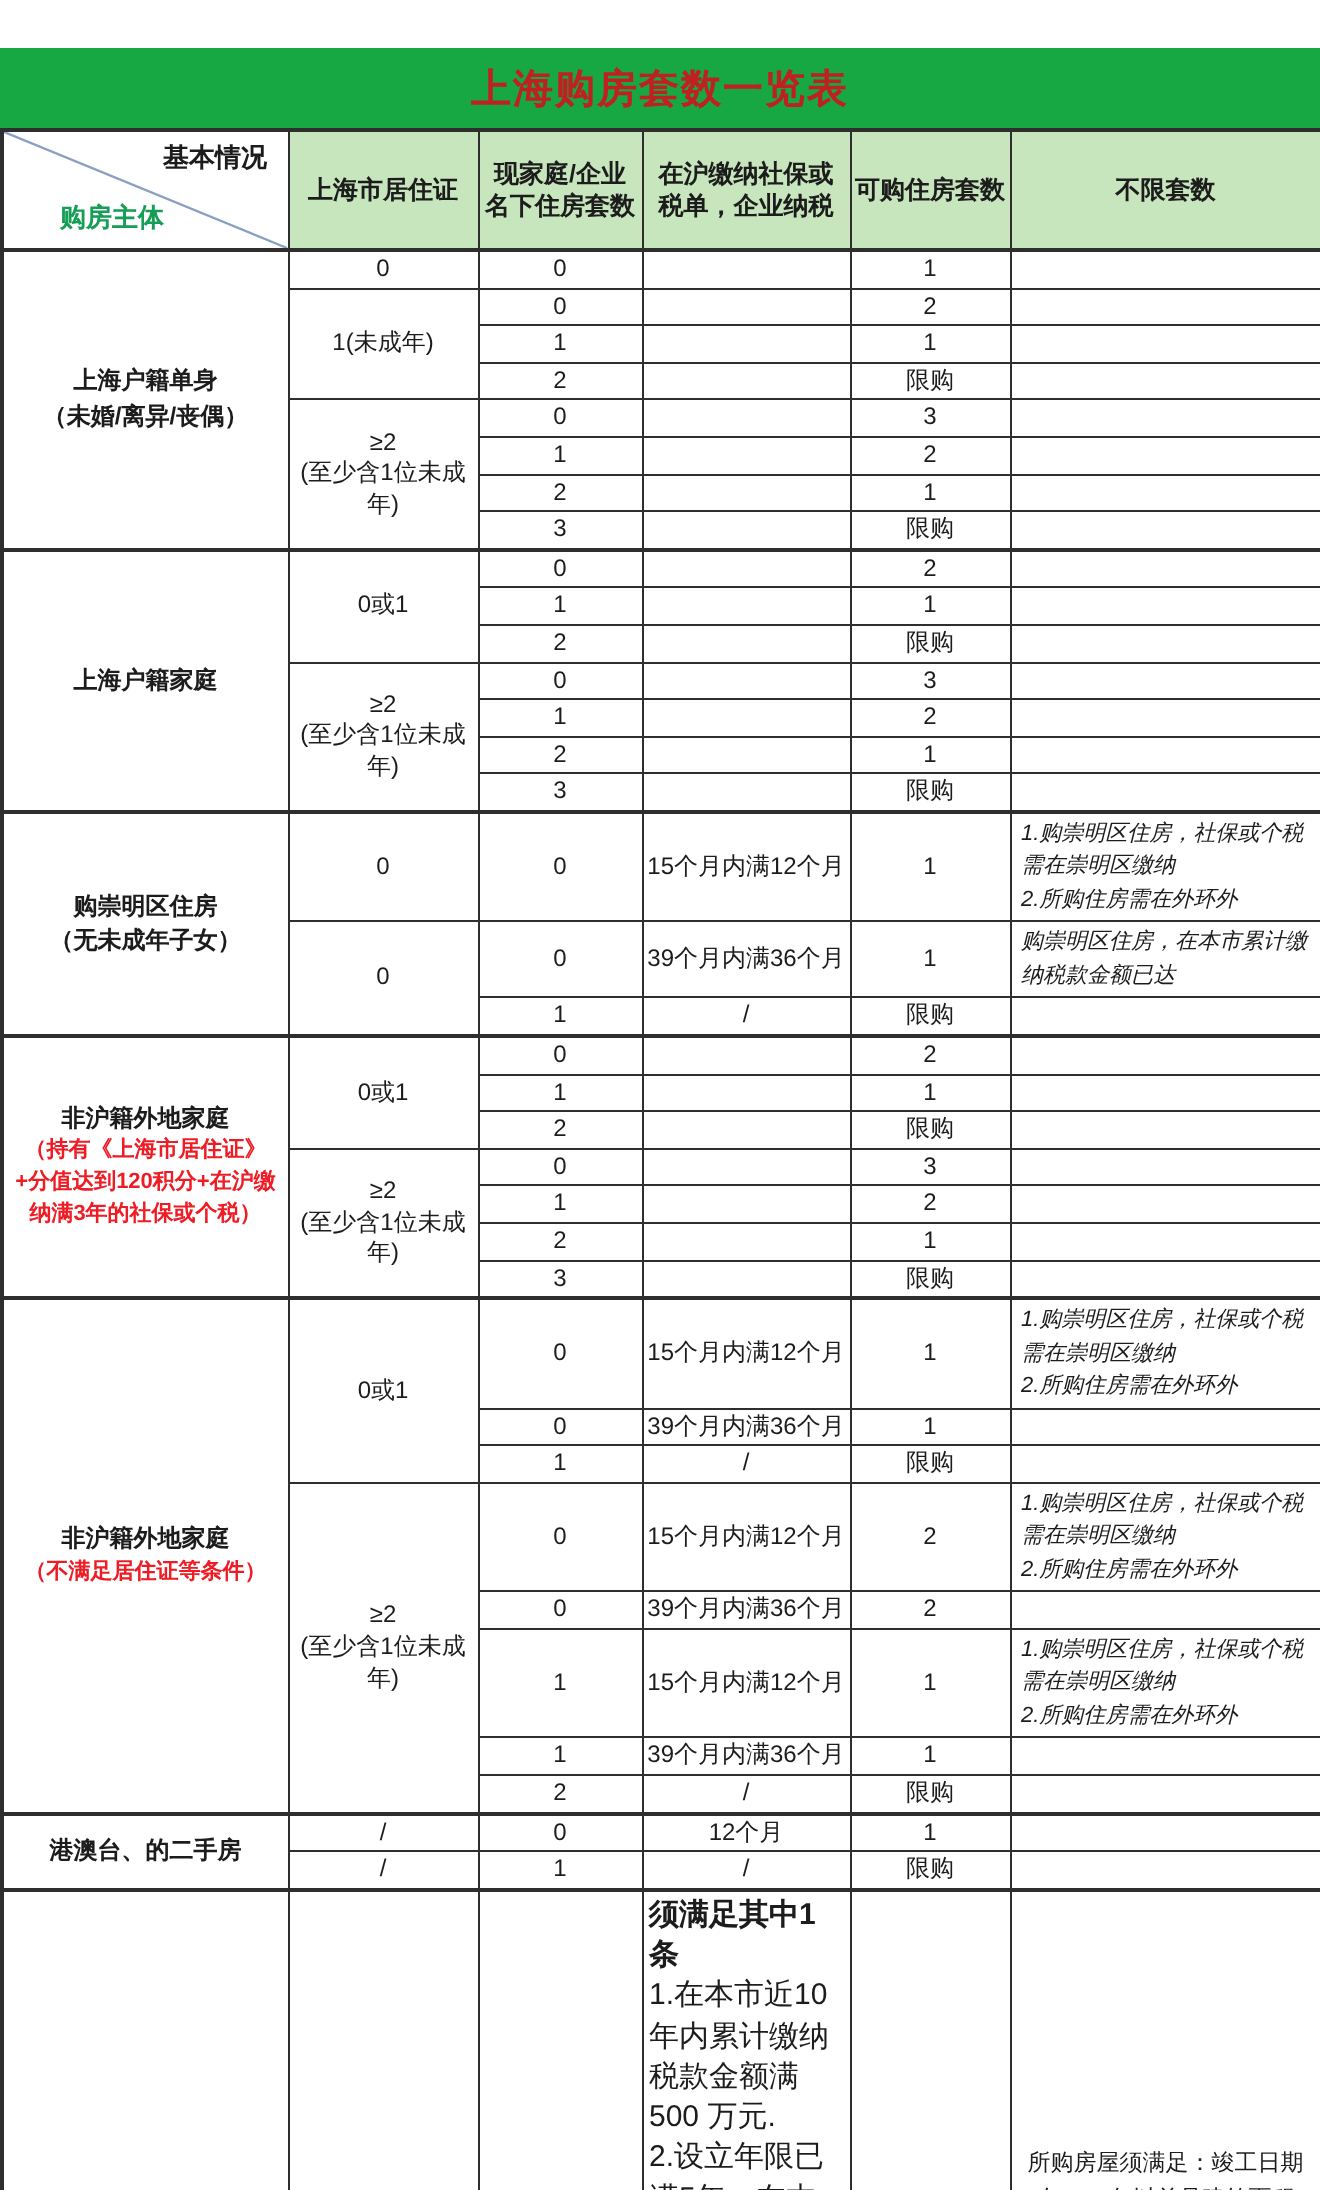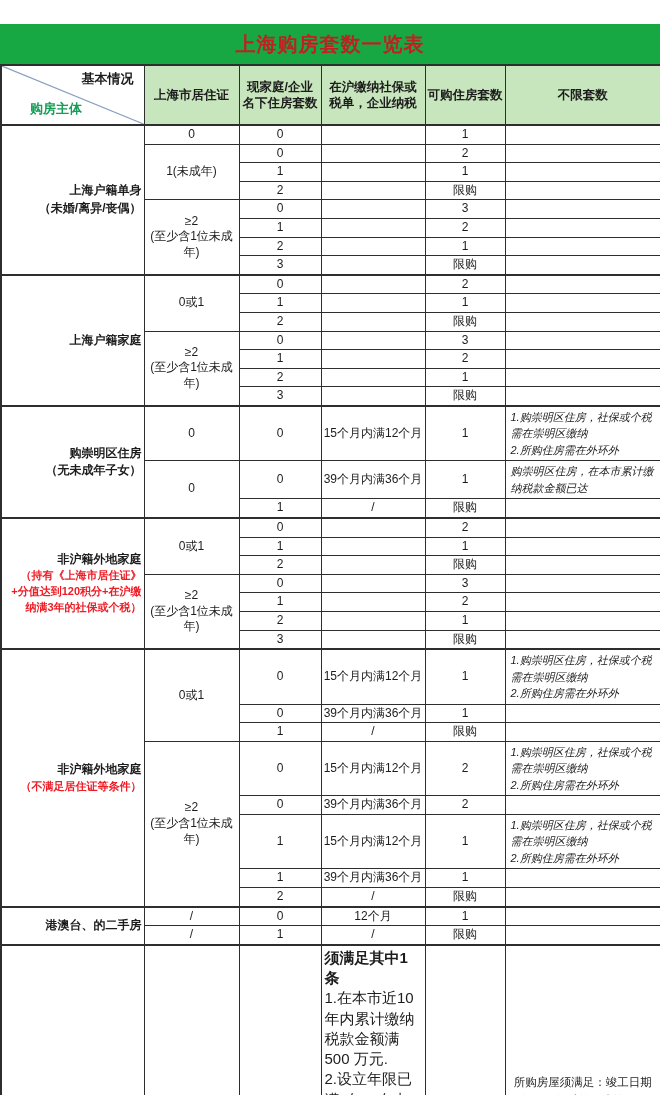--- a/index.html
+++ b/index.html
@@ -53,21 +53,21 @@
   .corner .corner-top{
     position:absolute;top:5px;right:10px;
     font-size:13px;font-weight:bold;color:#1c1c1c;
   }
   .corner .corner-bottom{
     position:absolute;bottom:6px;left:4px;
     font-size:13px;font-weight:bold;color:var(--subject-green);margin-left:24px;
   }
   td{height:16px;}
   tr.sec td{border-top:2px solid var(--border);}
-  td.subject{font-weight:bold;font-size:12px;line-height:1.45;text-align:right;}
+  td.subject{font-weight:bold;font-size:12px;line-height:1.45;}
   td.subject div.red{font-size:11px;}
   .red{color:var(--accent-red);font-weight:bold;}
   .bold{font-weight:bold;}
   td.note{
     text-align:left;font-size:11px;line-height:1.5;padding:2px 5px;font-style:italic;
   }
   td.tiny{
     text-align:left;font-size:15px;line-height:1.35;padding:2px 3px;
   }
   td.wrap{font-size:11.5px;line-height:1.6;padding:12px 7px;}

